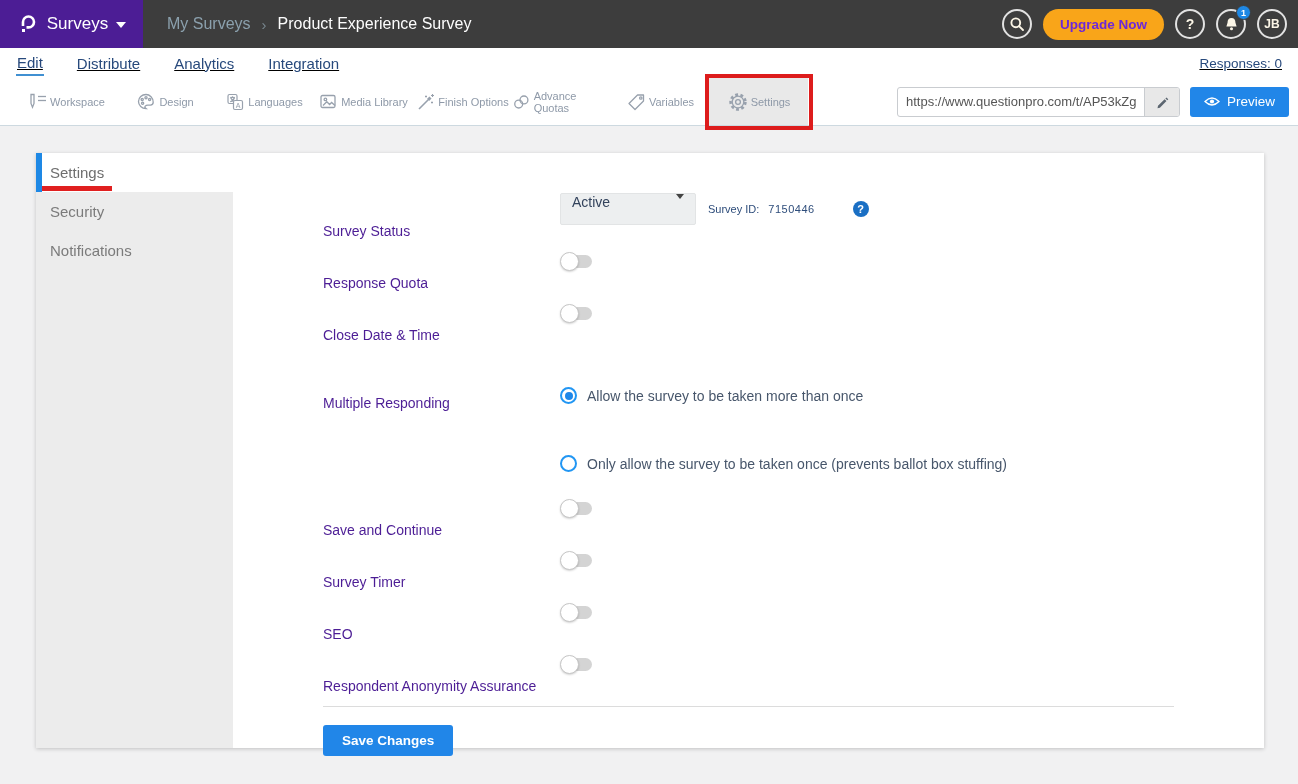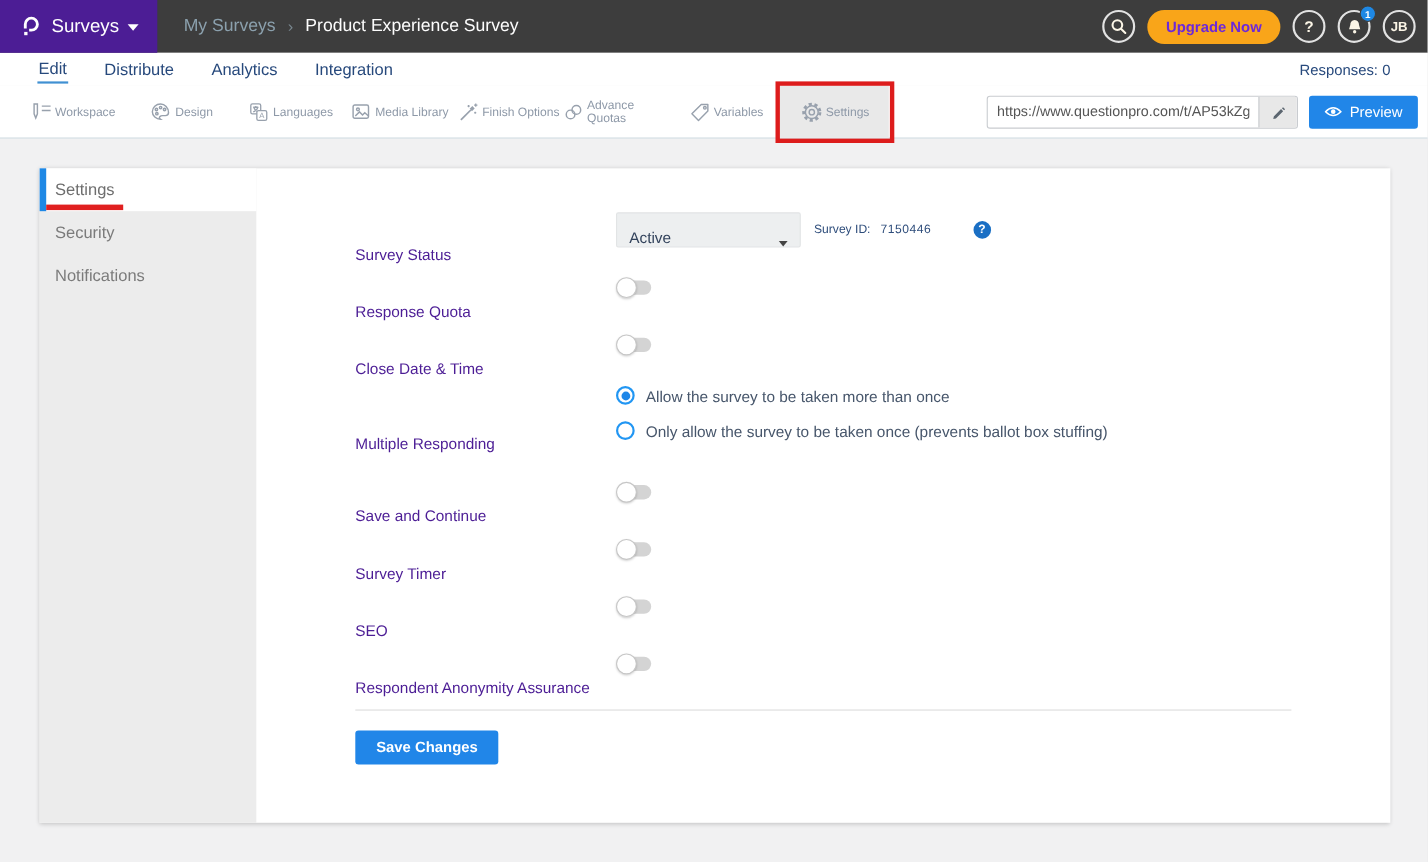--- a/index.html
+++ b/index.html
@@ -15,21 +15,21 @@
   .crumb-parent { color:#8ba0ad; cursor:pointer; }
   .crumb-sep { color:#79878f; margin:0 11px; font-size:15px; }
   .crumb-current { color:#fdfdfd; }
   .topbar-right { margin-left:auto; display:flex; align-items:center; gap:11px; padding-right:11px; }
   .circle-btn { width:30px; height:30px; border-radius:50%; border:2px solid rgba(255,255,255,.85); display:flex; align-items:center; justify-content:center; color:#fbf5e6; cursor:pointer; background:transparent; font-size:14px; font-weight:bold; }
   .upgrade-btn { background:#f9a519; color:#6d28d9; font-weight:bold; font-size:13.5px; padding:8px 17px; border-radius:17px; border:none; cursor:pointer; }
   .bell-wrap { position:relative; }
   .badge { position:absolute; top:-4px; right:-5px; width:15px; height:15px; border-radius:50%; background:#1e88e5; color:#fff; font-size:9px; font-weight:bold; display:flex; align-items:center; justify-content:center; border:1px solid #3d3d3d; }
 
   
-  .navrow { height:30px; background:#fff; display:flex; align-items:center; padding:0 34px; }
+  .navrow { height:30px; background:#fff; display:flex; align-items:center; padding:0 16px;text-decoration:underline; }
   .nav-tab { color:#27497c; font-size:15px; margin-right:32px; padding:3px 1px; cursor:pointer; }
   .nav-tab.active { border-bottom:2px solid #4090d2; }
   .responses { margin-left:auto; color:#27497c; font-size:13.5px; }
 
   
   .toolbar { height:48px; background:#fff; border-bottom:1px solid #cdd9e0; display:flex; align-items:stretch; padding-left:16px; position:relative; }
   .tool-item { width:99px; display:flex; flex-direction:row; align-items:center; justify-content:center; gap:2px; color:#8e99a8; font-size:11px; cursor:pointer; position:relative; }
   .tool-item svg { display:block; }
   .tool-item.active { background:#e9e9e9; }
   .annotation-box { position:absolute; left:-4px; right:-5px; top:-4px; bottom:-5px; border:4px solid #dd1c1c; z-index:6; pointer-events:none; }
@@ -45,32 +45,32 @@
   .sidebar { width:197px; background:#ececec; flex-shrink:0; }
   .side-item { height:39px; display:flex; align-items:center; padding-left:14px; color:#7b7b7b; font-size:15px; position:relative; cursor:pointer; }
   .side-item.active { background:#fff; color:#6e6e6e; }
   .side-item.active::before { content:""; position:absolute; left:0; top:0; bottom:0; width:6px; background:#1e88e5; }
   .side-item.active::after { content:""; position:absolute; left:6px; bottom:1px; width:70px; height:5px; background:#e02020; }
 
   .content { flex:1; padding:30px 90px 0 90px; }
   .form-row { display:flex; align-items:center; height:52px; }
   .form-label { width:237px; color:#4c1d95; font-size:14px; flex-shrink:0;margin-top:44px; }
 
-  .select-box { width:168px; height:32px; background:#edeff0; border:1px solid #e2e4e5; border-radius:2px; display:flex; align-items:flex-end; justify-content:space-between; padding:0 11px; font-size:14px; color:#33435c; cursor:pointer; }
+  .select-box { width:136px; height:32px; background:#edeff0; border:1px solid #e2e4e5; border-radius:2px; display:flex; align-items:flex-start; justify-content:space-between; padding:0 11px; font-size:14px; color:#33435c; cursor:pointer; }
   .select-caret { width:0; height:0; border-left:4.5px solid transparent; border-right:4.5px solid transparent; border-top:5.5px solid #444; }
   .survey-id-wrap { margin-left:12px; font-size:11px; color:#2e4d7b; display:flex; align-items:center; }
   .survey-id-value { margin-left:9px; letter-spacing:0.5px; }
   .help-icon { margin-left:38px; width:16px; height:16px; border-radius:50%; background:#1a6fc4; color:#fff; font-size:11px; font-weight:bold; display:flex; align-items:center; justify-content:center; cursor:pointer; }
 
   .toggle { width:30px; height:13px; background:#d4d4d4; border-radius:7px; position:relative; margin-left:2px; cursor:pointer; }
   .toggle .knob { position:absolute; left:-2px; top:-3px; width:19px; height:19px; background:#fff; border:1px solid #c6c6c6; border-radius:50%; box-shadow:0 1px 2px rgba(0,0,0,.18); }
 
   .radio-group-row { display:flex; align-items:flex-start; padding:12px 0 10px 0; }
   .radio-options { display:flex; flex-direction:column; gap:15px; }
-  .radio-option { display:flex; align-items:center; cursor:pointer; }
+  .radio-option { display:flex; align-items:center; cursor:pointer;margin-top:36px; }
   .radio { width:17px; height:17px; border:2px solid #2196f3; border-radius:50%; position:relative; flex-shrink:0; background:#fff; }
   .radio.selected::after { content:""; position:absolute; left:2.5px; top:2.5px; right:2.5px; bottom:2.5px; background:#1f87e8; border-radius:50%; }
   .radio-label { color:#47566b; font-size:14px; margin-left:10px; }
 
   .divider { border-top:1px solid #dcdcdc; margin-top:16px; }
   .save-btn { margin-top:18px; height:31px; background:#2186e8; color:#fff; border:none; border-radius:3px; padding:0 19px; font-size:13.5px; font-weight:bold; cursor:pointer; }
 </style>
 </head>
 <body>
 

